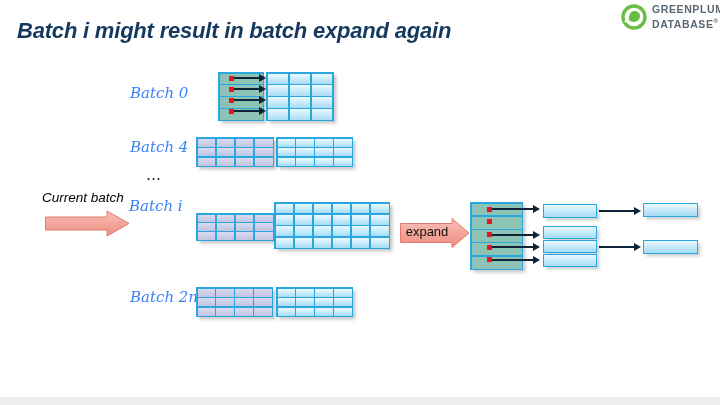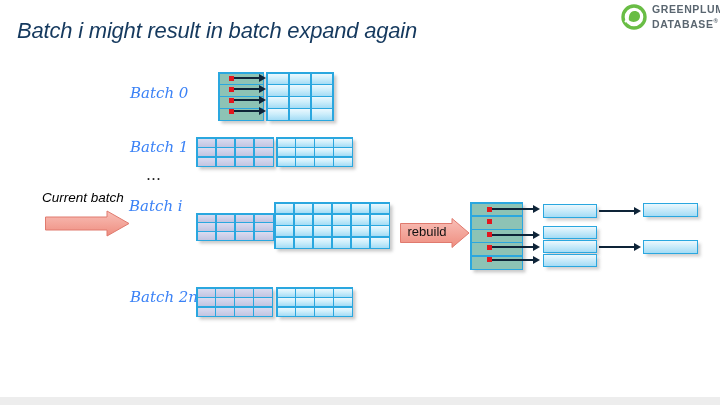--- a/index.html
+++ b/index.html
@@ -1,21 +1,21 @@
 <!DOCTYPE html>
 <html><head>
 <meta charset="utf-8">
 <style>
   html,body{margin:0;padding:0;}
   body{width:720px;height:405px;position:relative;background:#ffffff;overflow:hidden;
        font-family:"Liberation Sans",sans-serif;}
   .abs{position:absolute;}
 
   
-  .title{left:17px;top:18px;width:560px;font-size:22px;font-weight:400;font-style:italic;
+  .title{left:17px;top:18px;width:560px;font-size:22px;font-weight:700;font-style:italic;
          color:#15395e;letter-spacing:-0.2px;}
 
   
   .logo{left:621px;top:4px;display:flex;align-items:center;gap:5px;}
   .logo-text{font-weight:700;color:#5a6670;font-size:10.5px;line-height:11.5px;letter-spacing:0.6px;}
   .logo-text sup{font-size:6px;letter-spacing:0;}
 
   
   .batch-label{font-family:"DejaVu Serif",serif;font-style:italic;font-size:15px;color:#3b82f6;}
   .ellipsis{font-family:"DejaVu Serif",serif;font-size:15px;color:#222;}
@@ -87,21 +87,21 @@
     <div class="cell blue"></div>
     <div class="cell blue"></div>
     <div class="cell blue"></div>
     <div class="cell blue"></div>
     <div class="cell blue"></div>
     <div class="cell blue"></div>
     <div class="cell blue"></div>
     <div class="cell blue"></div>
   </div>
 
-<div class="abs batch-label" style="left:130px;top:138px;">Batch 1</div>
+<div class="abs batch-label" style="left:130px;top:138px;">Batch 4</div>
 <div class="tbl" style="left: 196px; top: 137px; width: 75px; height: 27px; grid-template-columns: repeat(4, 1fr); grid-template-rows: repeat(3, 1fr);">
     <div class="cell purple"></div>
     <div class="cell purple"></div>
     <div class="cell purple"></div>
     <div class="cell purple"></div>
     <div class="cell purple"></div>
     <div class="cell purple"></div>
     <div class="cell purple"></div>
     <div class="cell purple"></div>
     <div class="cell purple"></div>
@@ -181,21 +181,21 @@
 
 <svg class="block-arrow" style="left:400px;top:218px;" width="70" height="30" viewBox="0 0 70 30">
   <defs>
     <linearGradient id="pinkg2" x1="0" y1="0" x2="0" y2="1">
       <stop offset="0" stop-color="#f9c0b8"></stop>
         <stop offset="1" stop-color="#ee8d7f"></stop>
     </linearGradient>
   </defs>
   <polygon points="0.5,5.5 52,5.5 52,0.5 69,15 52,29.5 52,24.5 0.5,24.5" fill="url(#pinkg2)" stroke="#e07a6e" stroke-width="1"></polygon>
 </svg>
-<div class="abs rebuild-text">rebuild</div>
+<div class="abs rebuild-text">expand</div>
 
 <div class="tbl" style="left: 470px; top: 202px; width: 50px; height: 65px; grid-template-columns: repeat(1, 1fr); grid-template-rows: repeat(5, 1fr);">
     <div class="cell hash"></div>
     <div class="cell hash"></div>
     <div class="cell hash"></div>
     <div class="cell hash"></div>
     <div class="cell hash"></div>
   </div>
 <div class="marker" style="left:487px;top:207px;"></div>
 <div class="marker" style="left:487px;top:219px;"></div>

